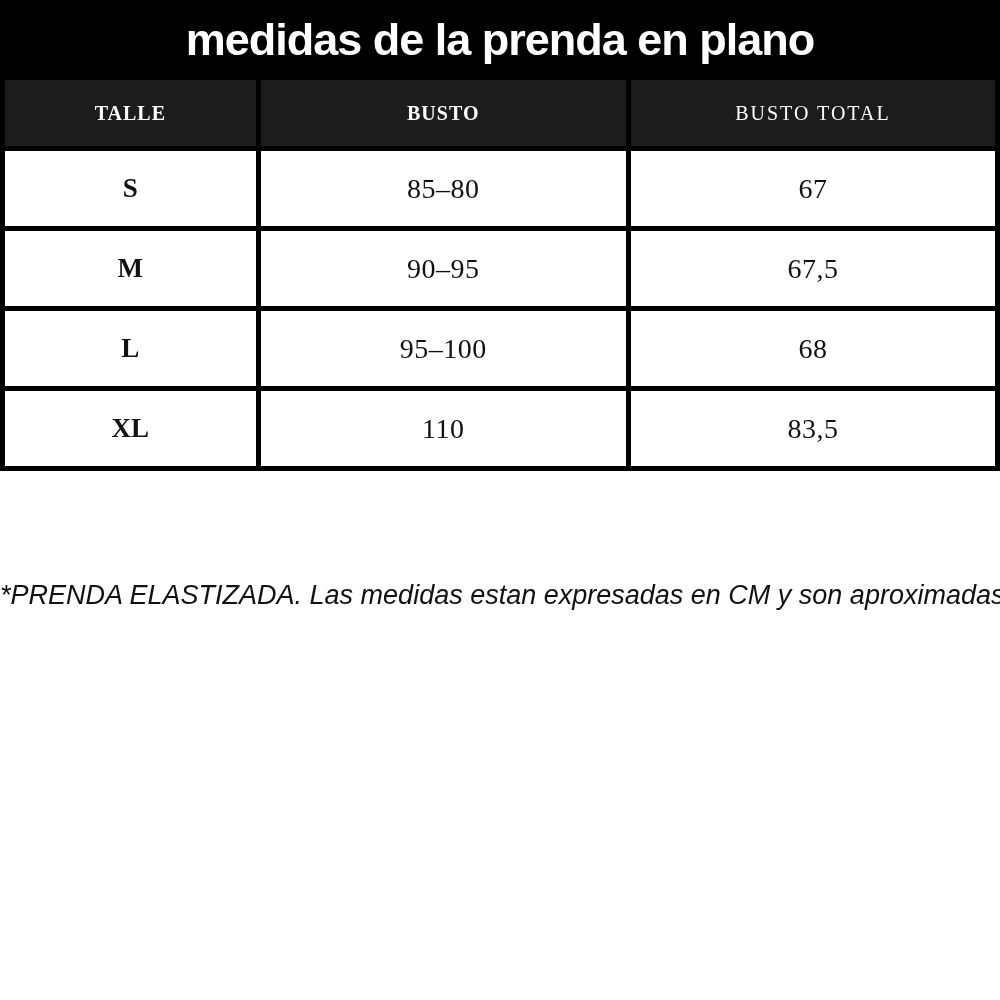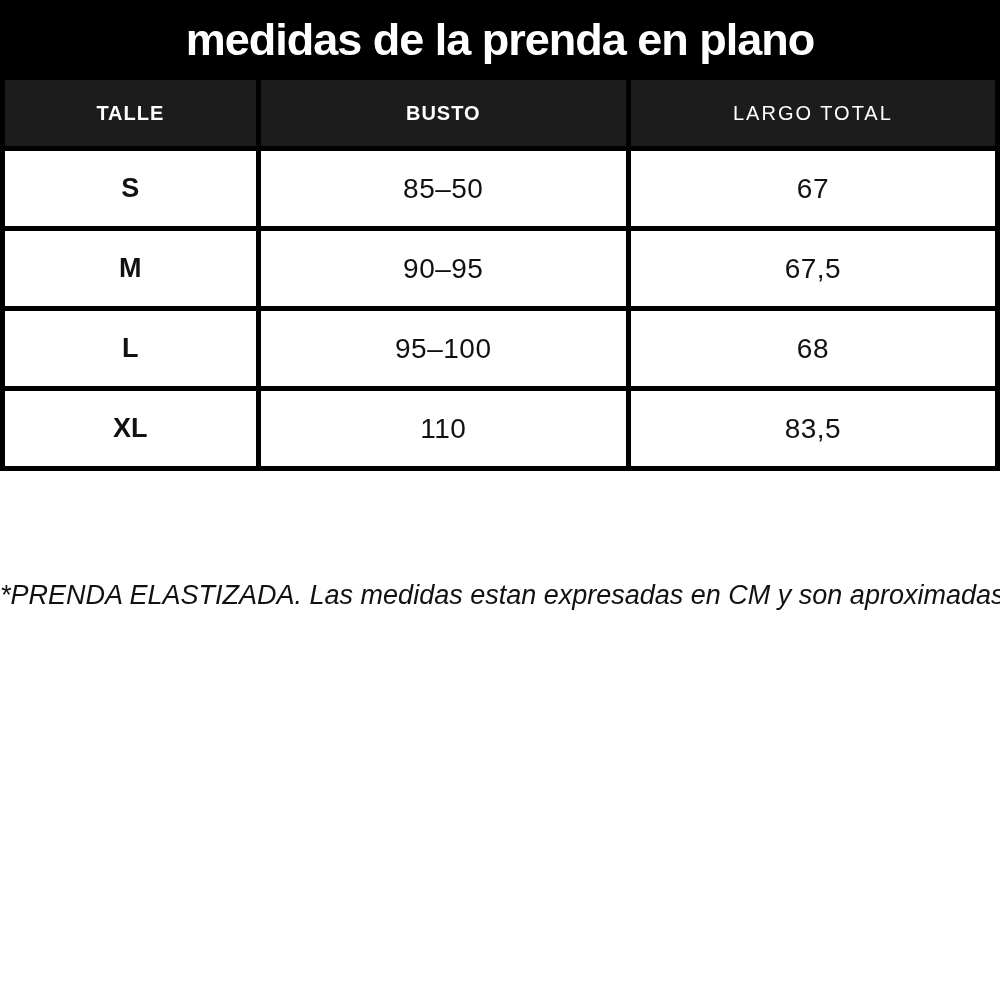--- a/index.html
+++ b/index.html
@@ -32,20 +32,21 @@
     table-layout: fixed;
   }
   table.size-chart col.c1 { width: 25.7%; }
   table.size-chart col.c2 { width: 37.2%; }
   table.size-chart col.c3 { width: 37.1%; }
   table.size-chart th,
   table.size-chart td {
     border: 5px solid #000000;
     text-align: center;
     vertical-align: middle;
+    font-family: Liberation Serif, serif;
   }
   table.size-chart th {
     background: #1c1c1c;
     color: #ffffff;
     height: 71px;
     font-size: 20px;
     font-weight: bold;
     letter-spacing: 1px;
   }
   table.size-chart th.light {
@@ -90,27 +91,27 @@
 <table class="size-chart">
   <colgroup>
       <col class="c1">
       <col class="c2">
       <col class="c3">
     </colgroup>
   <thead>
     <tr>
       <th>TALLE</th>
       <th>BUSTO</th>
-      <th class="light">LARGO TOTAL</th>
+      <th class="light">BUSTO TOTAL</th>
     </tr>
   </thead>
   <tbody>
     <tr>
       <td class="size-col">S</td>
-      <td>85–50</td>
+      <td>85–80</td>
       <td>67</td>
     </tr>
     <tr>
       <td class="size-col">M</td>
       <td>90–95</td>
       <td>67,5</td>
     </tr>
     <tr>
       <td class="size-col">L</td>
       <td>95–100</td>

